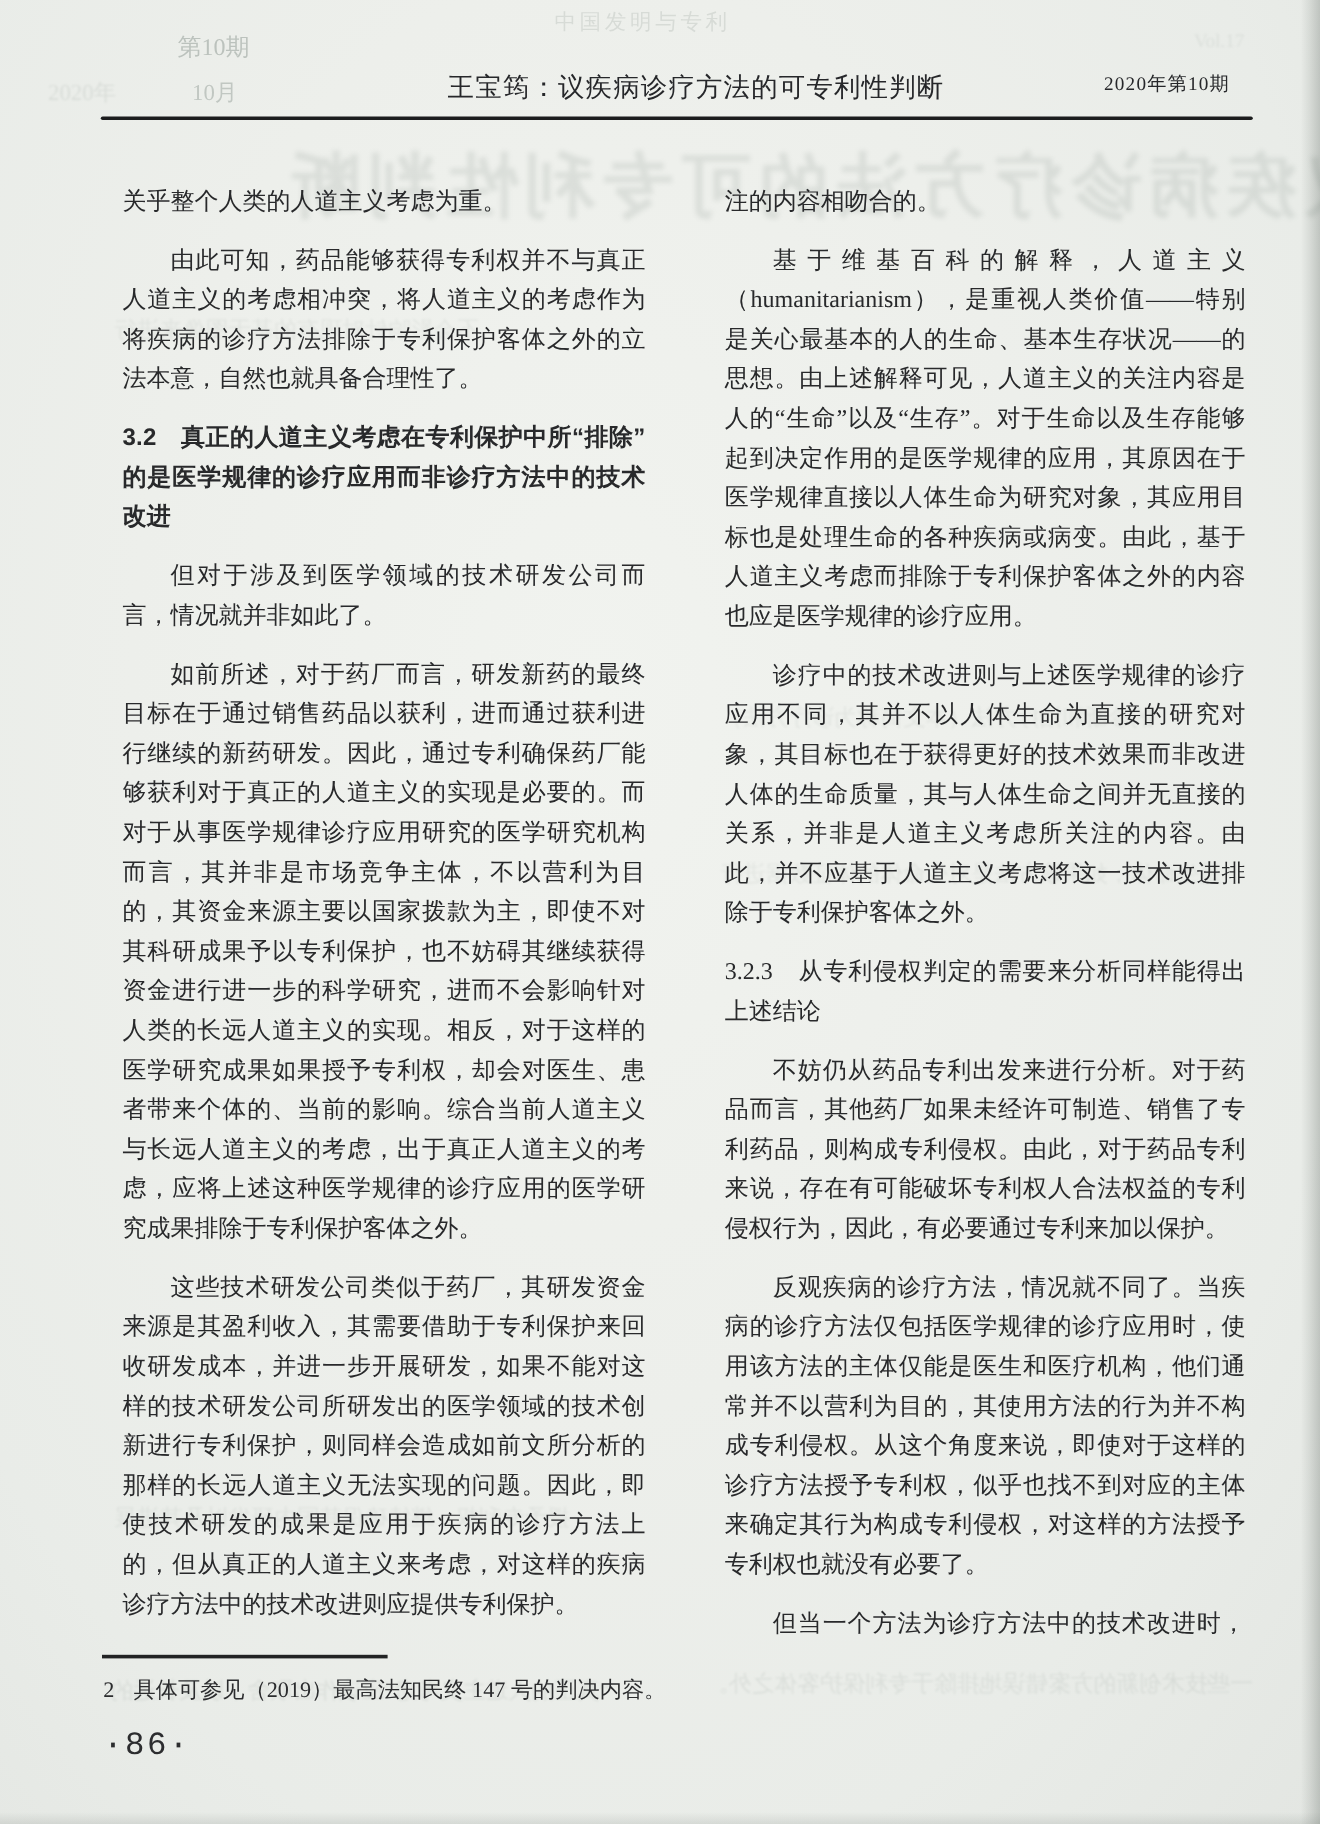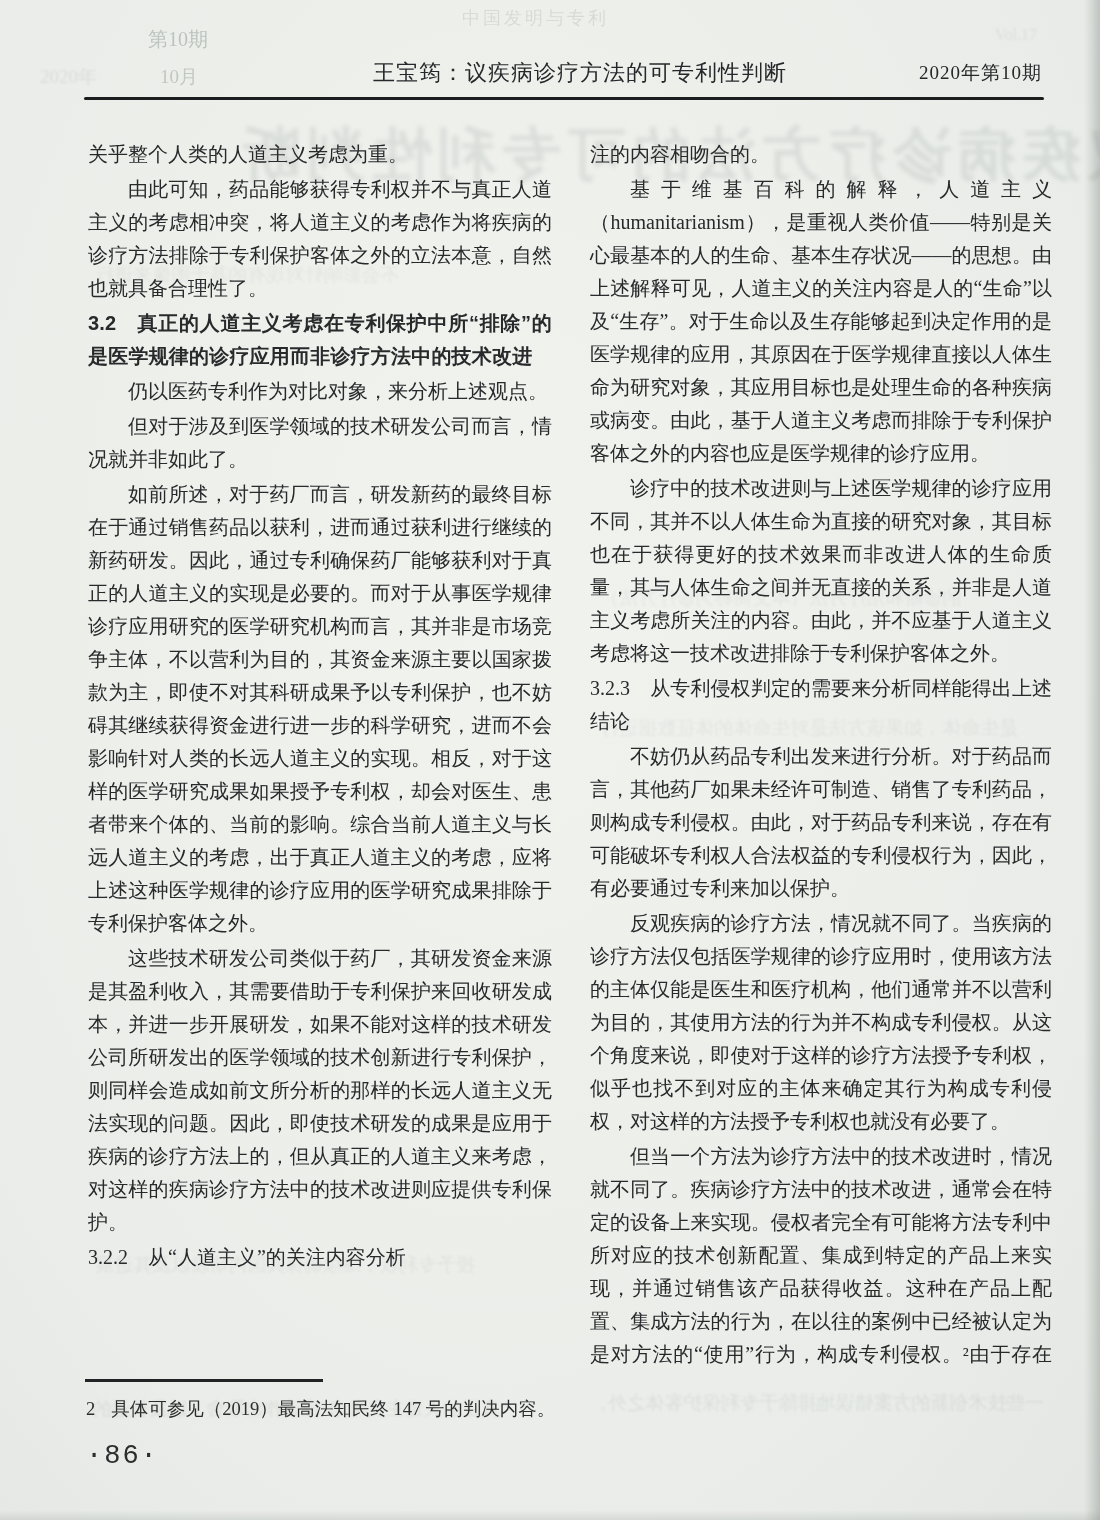--- a/index.html
+++ b/index.html
@@ -23,38 +23,38 @@
   .edge-shadow-bottom {
     position: absolute; left: 0; right: 0; bottom: 0; height: 10px;
     background: linear-gradient(180deg, rgba(70,80,74,0) 0%, rgba(70,80,74,0.12) 100%);
   }
   
   .header-center {
     position: absolute; top: 58px; left: 110px; right: 50px;
     text-align: center; font-size: 22px; letter-spacing: 1px; color: #26272a;
   }
   .header-right {
-    position: absolute; top: 60px; right: 58px;
-    font-size: 19px; letter-spacing: 1px; color: #26272a;
+    position: absolute; top: 60px; right: 75px;
+    font-size: 16px; letter-spacing: 1px; color: #26272a;
   }
   .header-rule {
     position: absolute; top: 97px; left: 84px; right: 56px; height: 3px;
     background: #1c1d1e; border-radius: 2px;
   }
   
   .col {
     position: absolute; top: 136px;
     font-size: 20px; line-height: 33px;
     text-align: justify;
     height: 1230px; overflow: hidden;
     color: #28292b;
   }
   .col-left  { left: 86px;  width: 468px; }
   .col-right { left: 588px; width: 466px; }
-  .blk { margin: 2px; }
+  .blk { margin: 16px; }
   .blk.paragraph    { text-indent: 2em; }
   .blk.continuation { text-indent: 0; }
   .blk.heading {
     text-indent: 0;
   }
   .blk.heading-bold {
     text-indent: 0; font-weight: 700;
     font-family: "Liberation Sans", "DejaVu Sans", sans-serif;
     letter-spacing: 0.2px;
   }
@@ -118,21 +118,20 @@
   <div class="ghost g-line g-l6 g-mirror">一些技术创新的方案错误地排除于专利保护客体之外。</div>
 
   <div class="header-center">王宝筠：议疾病诊疗方法的可专利性判断</div>
   <div class="header-right">2020年第10期</div>
   <div class="header-rule"></div>
 
   <section class="col col-left" id="col-left">
       <p class="blk continuation">关乎整个人类的人道主义考虑为重。</p>
       <p class="blk paragraph">由此可知，药品能够获得专利权并不与真正人道主义的考虑相冲突，将人道主义的考虑作为将疾病的诊疗方法排除于专利保护客体之外的立法本意，自然也就具备合理性了。</p>
       <p class="blk heading-bold">3.2　真正的人道主义考虑在专利保护中所“排除”的是医学规律的诊疗应用而非诊疗方法中的技术改进</p>
-      <p class="blk paragraph">仍以医药专利作为对比对象，来分析上述观点。</p>
       <p class="blk paragraph">但对于涉及到医学领域的技术研发公司而言，情况就并非如此了。</p>
       <p class="blk paragraph">如前所述，对于药厂而言，研发新药的最终目标在于通过销售药品以获利，进而通过获利进行继续的新药研发。因此，通过专利确保药厂能够获利对于真正的人道主义的实现是必要的。而对于从事医学规律诊疗应用研究的医学研究机构而言，其并非是市场竞争主体，不以营利为目的，其资金来源主要以国家拨款为主，即使不对其科研成果予以专利保护，也不妨碍其继续获得资金进行进一步的科学研究，进而不会影响针对人类的长远人道主义的实现。相反，对于这样的医学研究成果如果授予专利权，却会对医生、患者带来个体的、当前的影响。综合当前人道主义与长远人道主义的考虑，出于真正人道主义的考虑，应将上述这种医学规律的诊疗应用的医学研究成果排除于专利保护客体之外。</p>
       <p class="blk paragraph">这些技术研发公司类似于药厂，其研发资金来源是其盈利收入，其需要借助于专利保护来回收研发成本，并进一步开展研发，如果不能对这样的技术研发公司所研发出的医学领域的技术创新进行专利保护，则同样会造成如前文所分析的那样的长远人道主义无法实现的问题。因此，即使技术研发的成果是应用于疾病的诊疗方法上的，但从真正的人道主义来考虑，对这样的疾病诊疗方法中的技术改进则应提供专利保护。</p>
       <p class="blk heading">3.2.2　从“人道主义”的关注内容分析</p>
     </section>
   <section class="col col-right" id="col-right">
       <p class="blk continuation">注的内容相吻合的。</p>
       <p class="blk paragraph">基于维基百科的解释，人道主义（humanitarianism），是重视人类价值——特别是关心最基本的人的生命、基本生存状况——的思想。由上述解释可见，人道主义的关注内容是人的“生命”以及“生存”。对于生命以及生存能够起到决定作用的是医学规律的应用，其原因在于医学规律直接以人体生命为研究对象，其应用目标也是处理生命的各种疾病或病变。由此，基于人道主义考虑而排除于专利保护客体之外的内容也应是医学规律的诊疗应用。</p>
       <p class="blk paragraph">诊疗中的技术改进则与上述医学规律的诊疗应用不同，其并不以人体生命为直接的研究对象，其目标也在于获得更好的技术效果而非改进人体的生命质量，其与人体生命之间并无直接的关系，并非是人道主义考虑所关注的内容。由此，并不应基于人道主义考虑将这一技术改进排除于专利保护客体之外。</p>
       <p class="blk heading">3.2.3　从专利侵权判定的需要来分析同样能得出上述结论</p>

